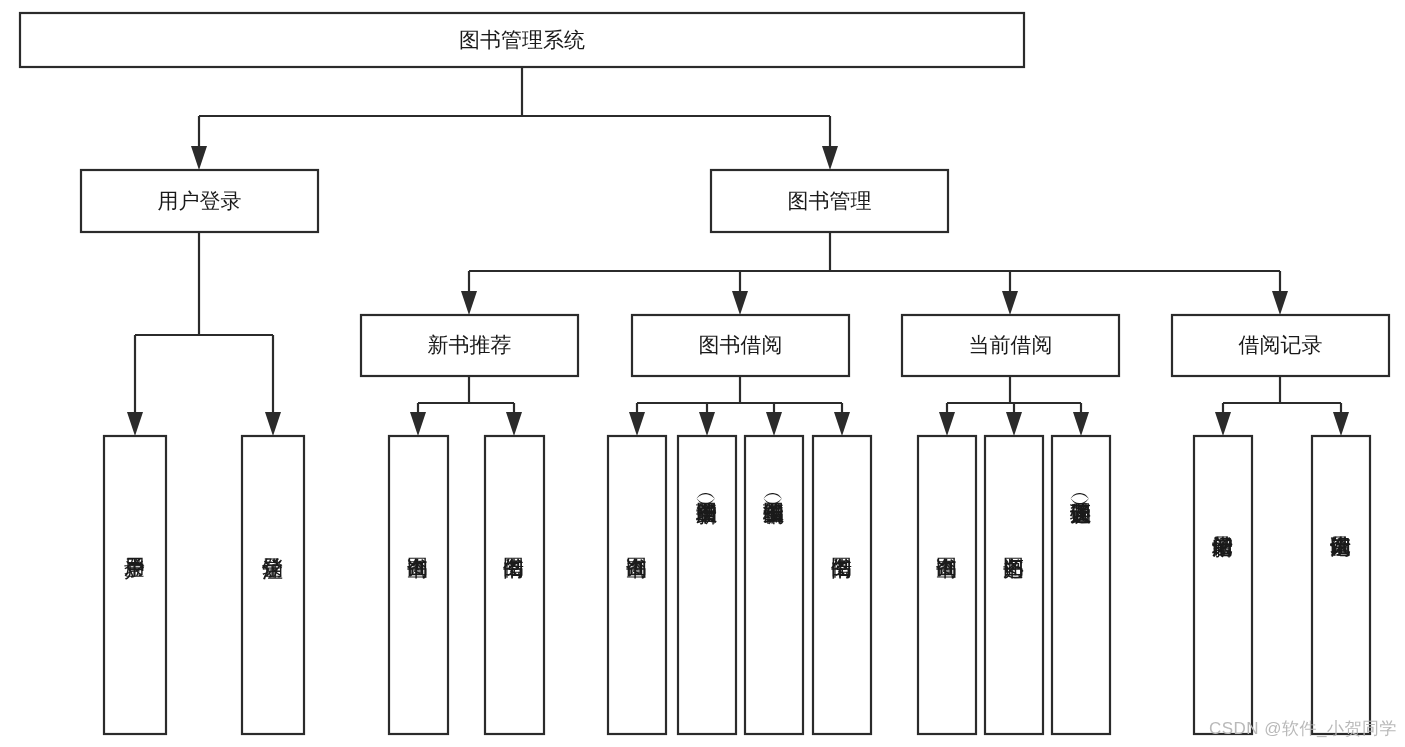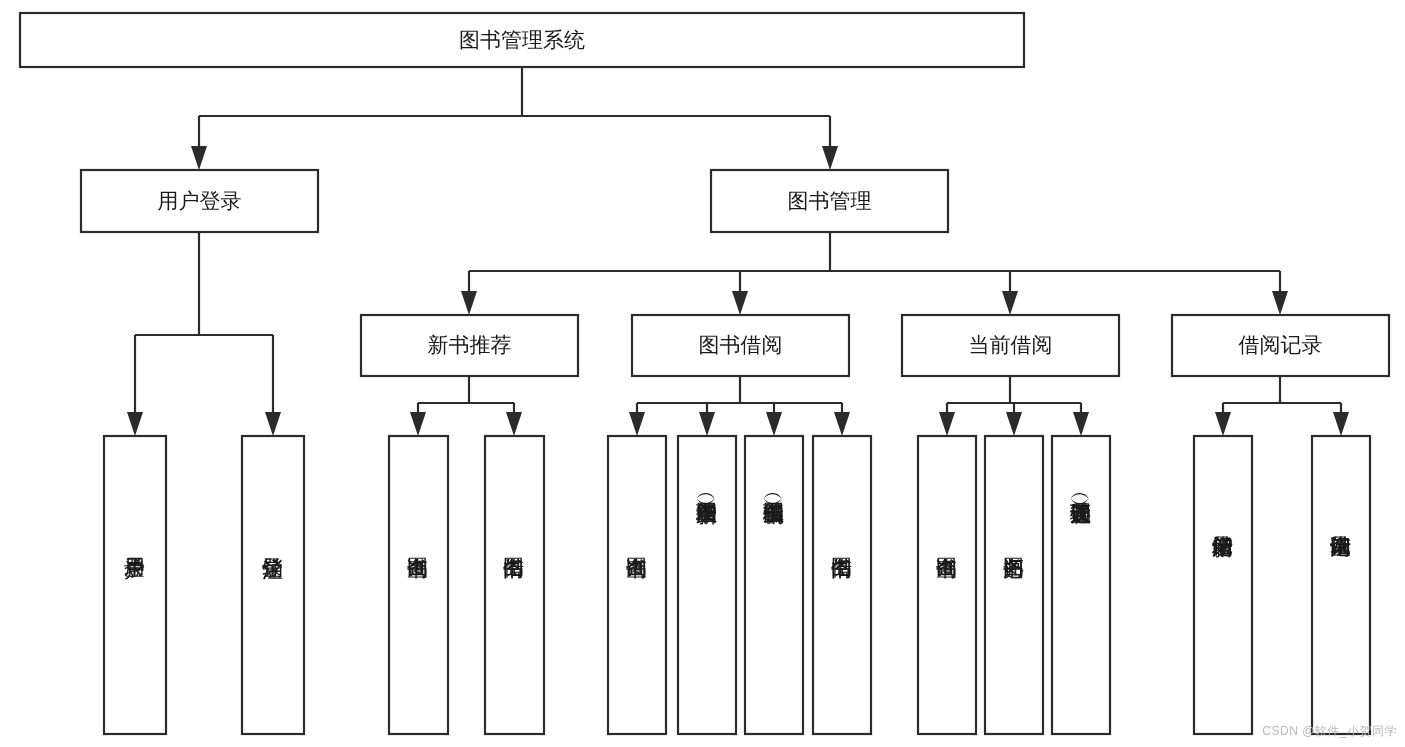--- a/index.html
+++ b/index.html
@@ -57,21 +57,21 @@
     glyph-orientation-vertical: 0deg;
     dominant-baseline: central;
     text-anchor: start;
     white-space: pre;
   }
   .watermark-text {
     position: absolute;
     right: 8px;
     bottom: 7px;
     font-family: "Liberation Sans", "DejaVu Sans", sans-serif;
-    font-size: 12px;
+    font-size: 17px;
     color: #b9b9b9;
     letter-spacing: 0.5px;
     user-select: none;
     pointer-events: none;
   }
 </style>
 </head>
 <body>
 
 <div id="diagram-root">

